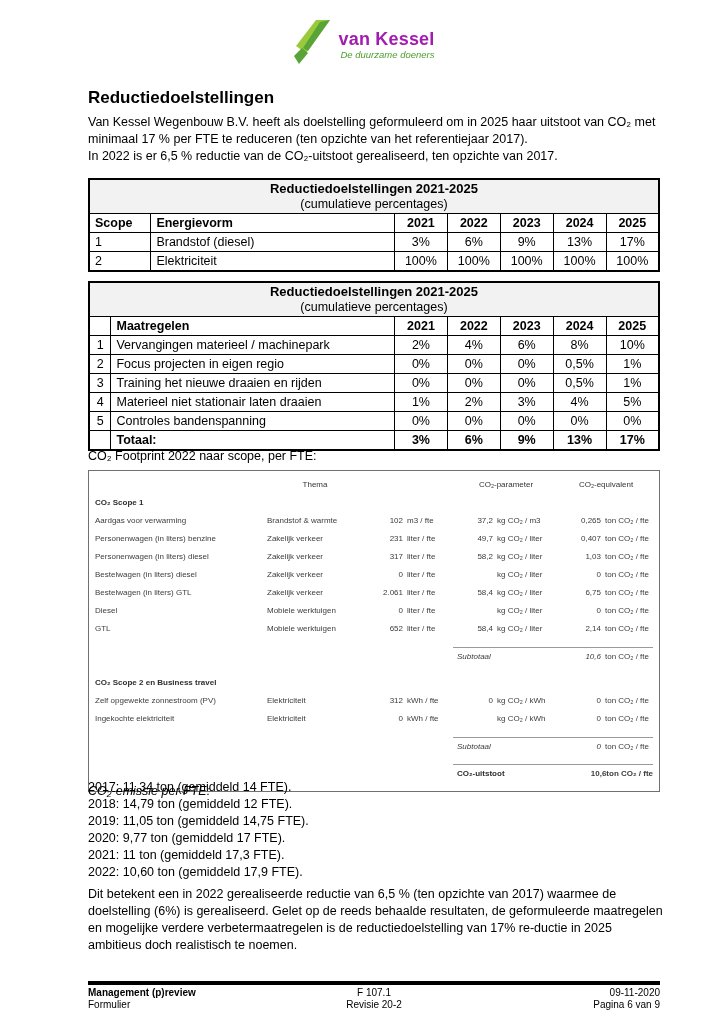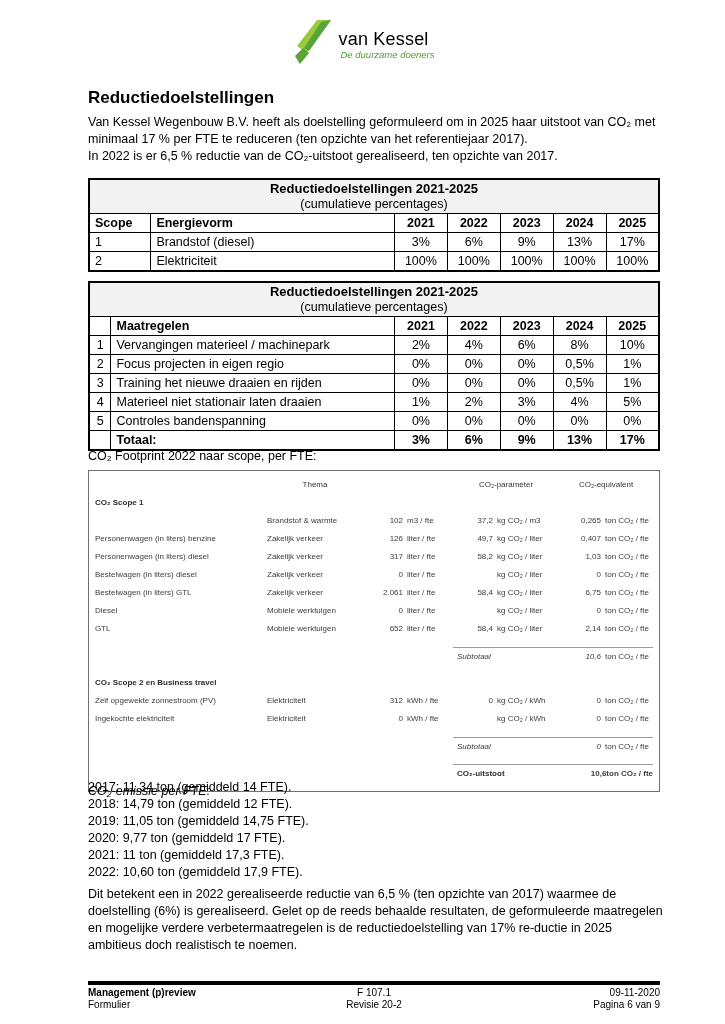--- a/index.html
+++ b/index.html
@@ -4,21 +4,21 @@
 <style>
   html,body{margin:0;padding:0;background:#888;}
   .page{position:relative;width:725px;height:1024px;background:#fff;margin:0 auto;
         font-family:"Liberation Sans","DejaVu Sans",sans-serif;color:#000;overflow:hidden;}
   .content{position:absolute;left:88px;top:0;width:572px;}
 
   
   .logo{position:absolute;top:20px;left:0;width:725px;display:flex;justify-content:center;}
   .logo-inner{display:flex;align-items:flex-start;gap:6px;}
   .logo-text{display:flex;flex-direction:column;margin-top:9px;}
-  .logo-name{font-size:18px;font-weight:normal;color:#000000;letter-spacing:.2px;line-height:20px;}
+  .logo-name{font-size:18px;font-weight:bold;color:#a21caf;letter-spacing:.2px;line-height:20px;}
   .logo-tag{font-size:9.5px;font-style:italic;color:#4f9e2e;line-height:12px;margin-left:2px;}
 
   
   .h1{position:absolute;top:88px;font-size:17px;font-weight:bold;}
   .intro{position:absolute;top:114px;font-size:12.5px;line-height:17px;width:578px;}
   .intro .l2{margin-top:0;}
 
   
   table.gtable{border-collapse:collapse;width:572px;font-size:12.5px;border:2px solid #000;}
   table.gtable th,table.gtable td{border:1px solid #000;padding:1px 5px;line-height:16px;}
@@ -242,32 +242,33 @@
         <span class="c2c">Thema</span>
         <span class="pgrp">CO₂-parameter</span>
         <span class="egrp">CO₂-equivalent</span>
       </div>
 
       <div class="fprow">
         <span class="sect">CO₂ Scope 1</span>
       </div>
 
       <div class="fprow">
+        <span class="c1">Aardgas voor verwarming</span>
         <span class="c2">Brandstof &amp; warmte</span>
         <span class="anum">102</span>
         <span class="aunit">m3 / fte</span>
         <span class="pnum">37,2</span>
         <span class="punit">kg CO₂ / m3</span>
         <span class="enum">0,265</span>
         <span class="eunit">ton CO₂ / fte</span>
       </div>
       <div class="fprow">
         <span class="c1">Personenwagen (in liters) benzine</span>
         <span class="c2">Zakelijk verkeer</span>
-        <span class="anum">126</span>
+        <span class="anum">231</span>
         <span class="aunit">liter / fte</span>
         <span class="pnum">49,7</span>
         <span class="punit">kg CO₂ / liter</span>
         <span class="enum">0,407</span>
         <span class="eunit">ton CO₂ / fte</span>
       </div>
       <div class="fprow">
         <span class="c1">Personenwagen (in liters) diesel</span>
         <span class="c2">Zakelijk verkeer</span>
         <span class="anum">317</span>

